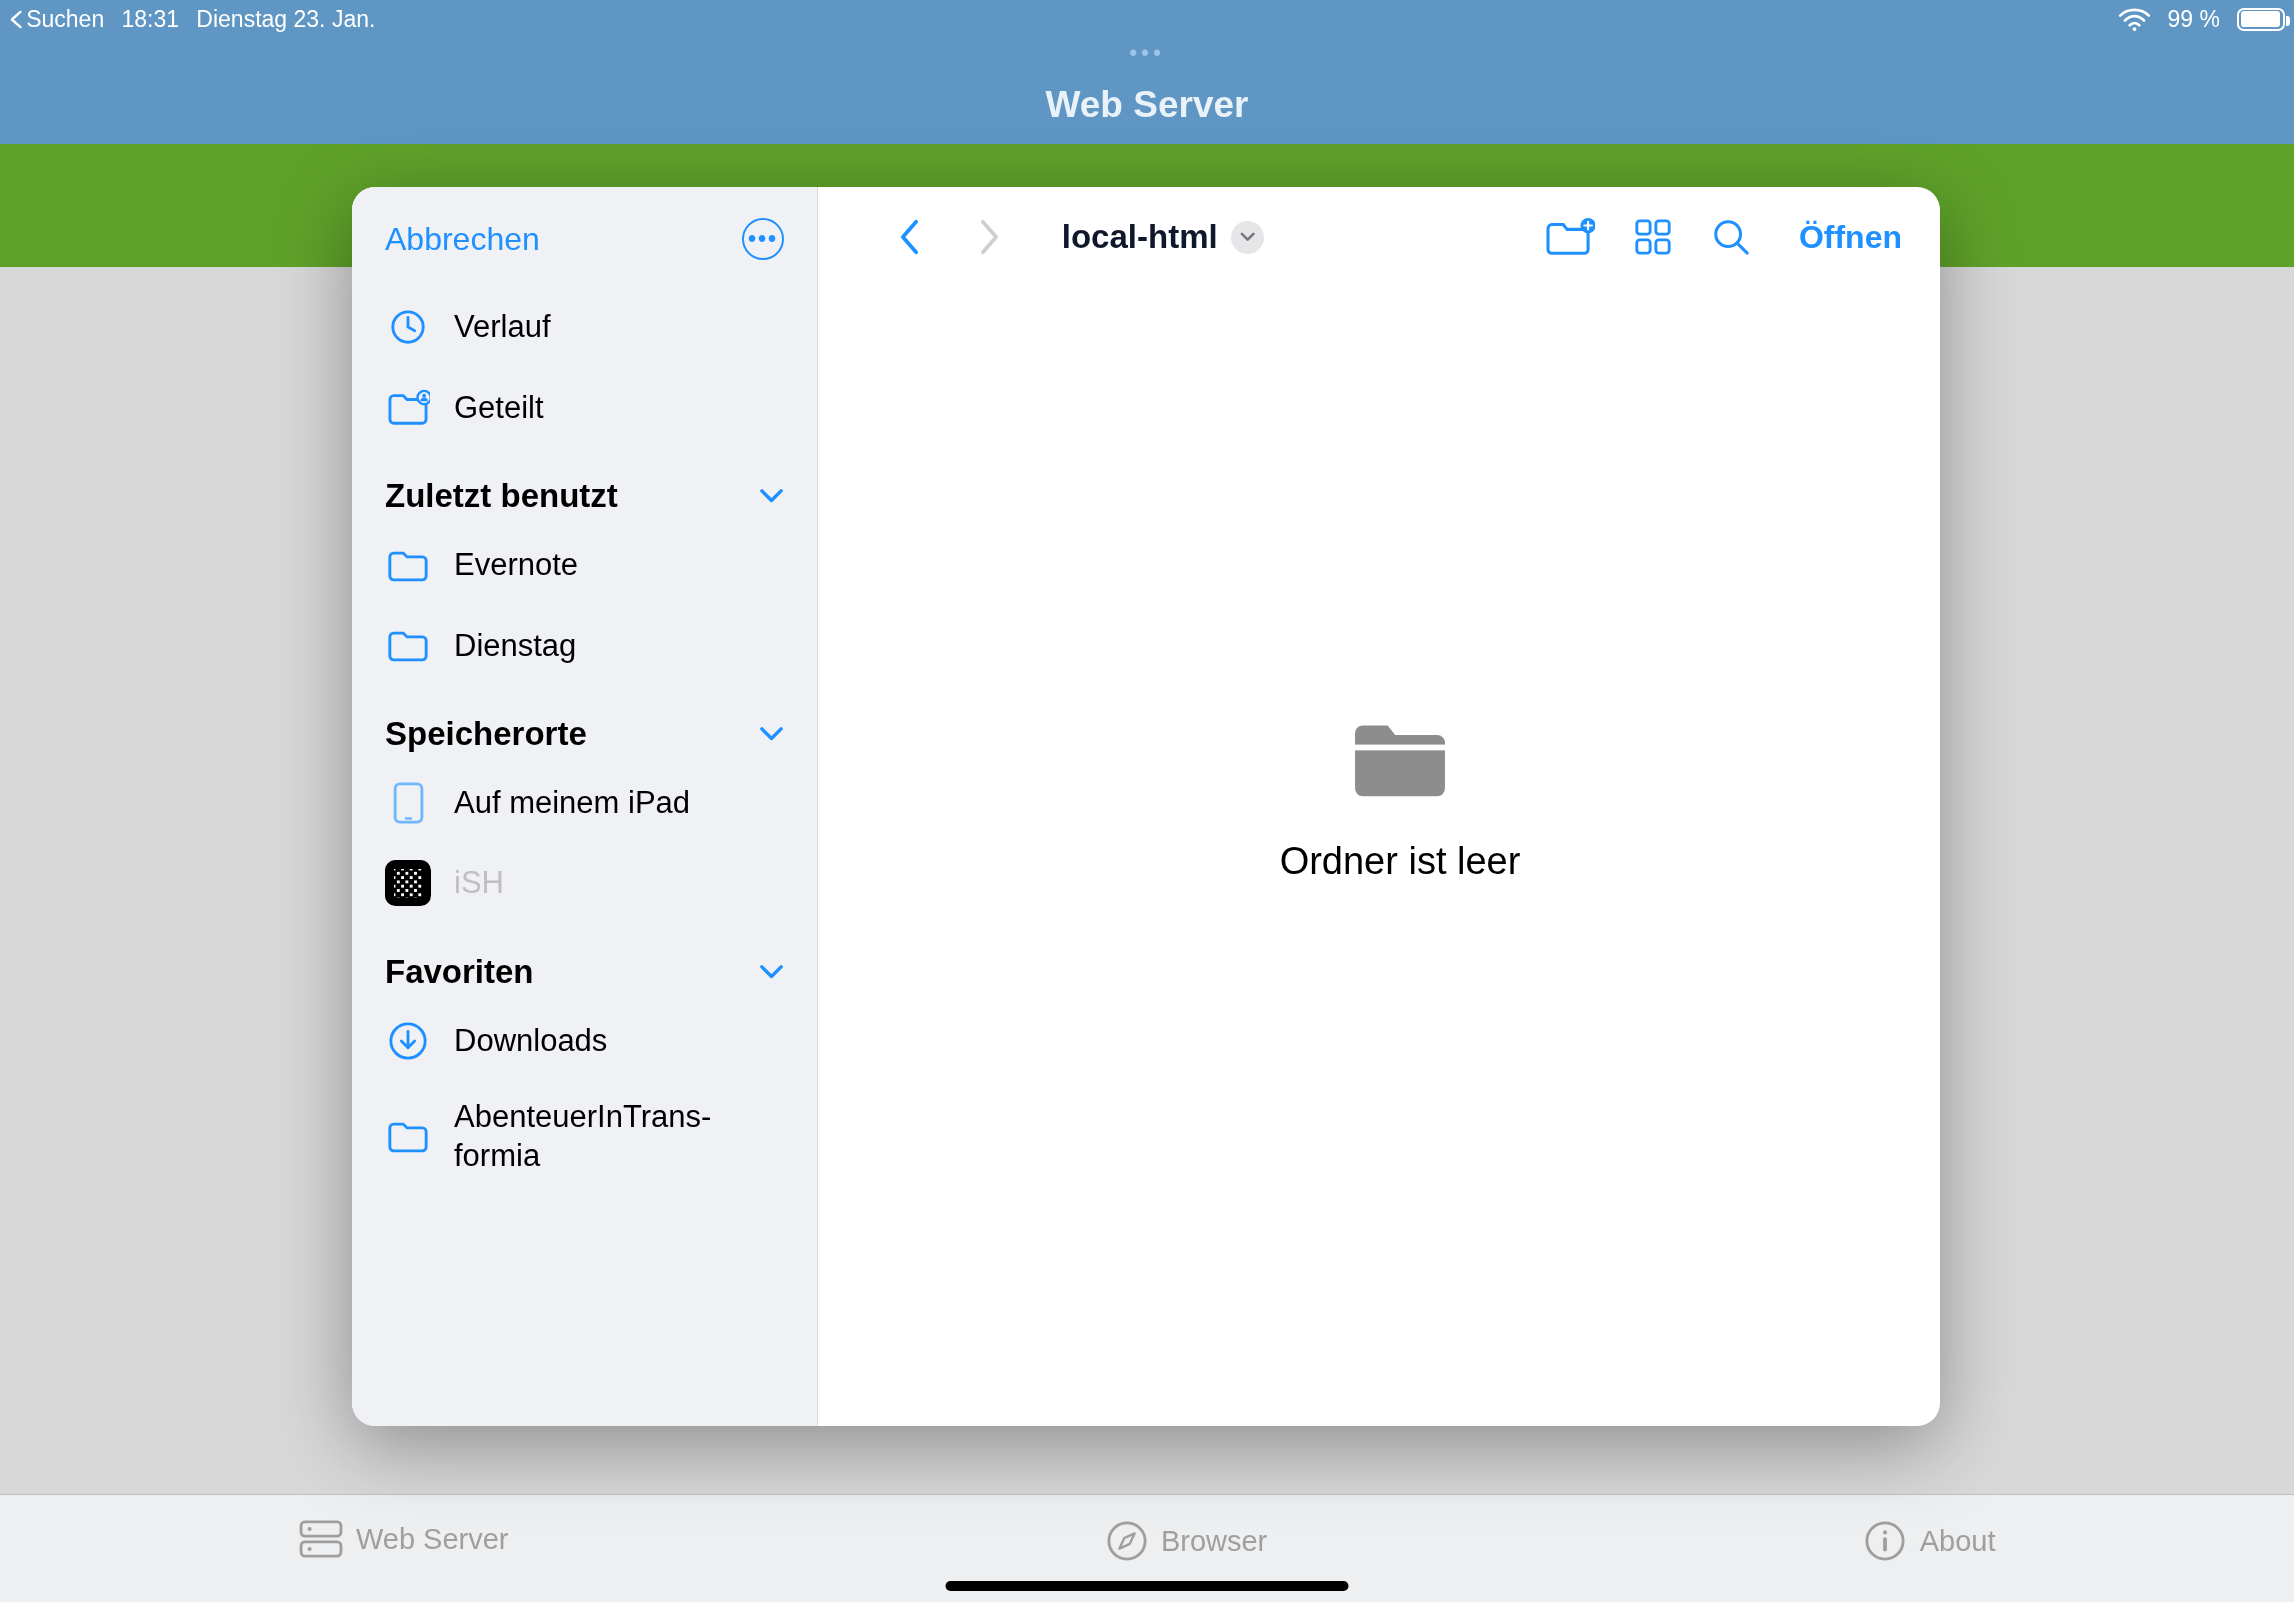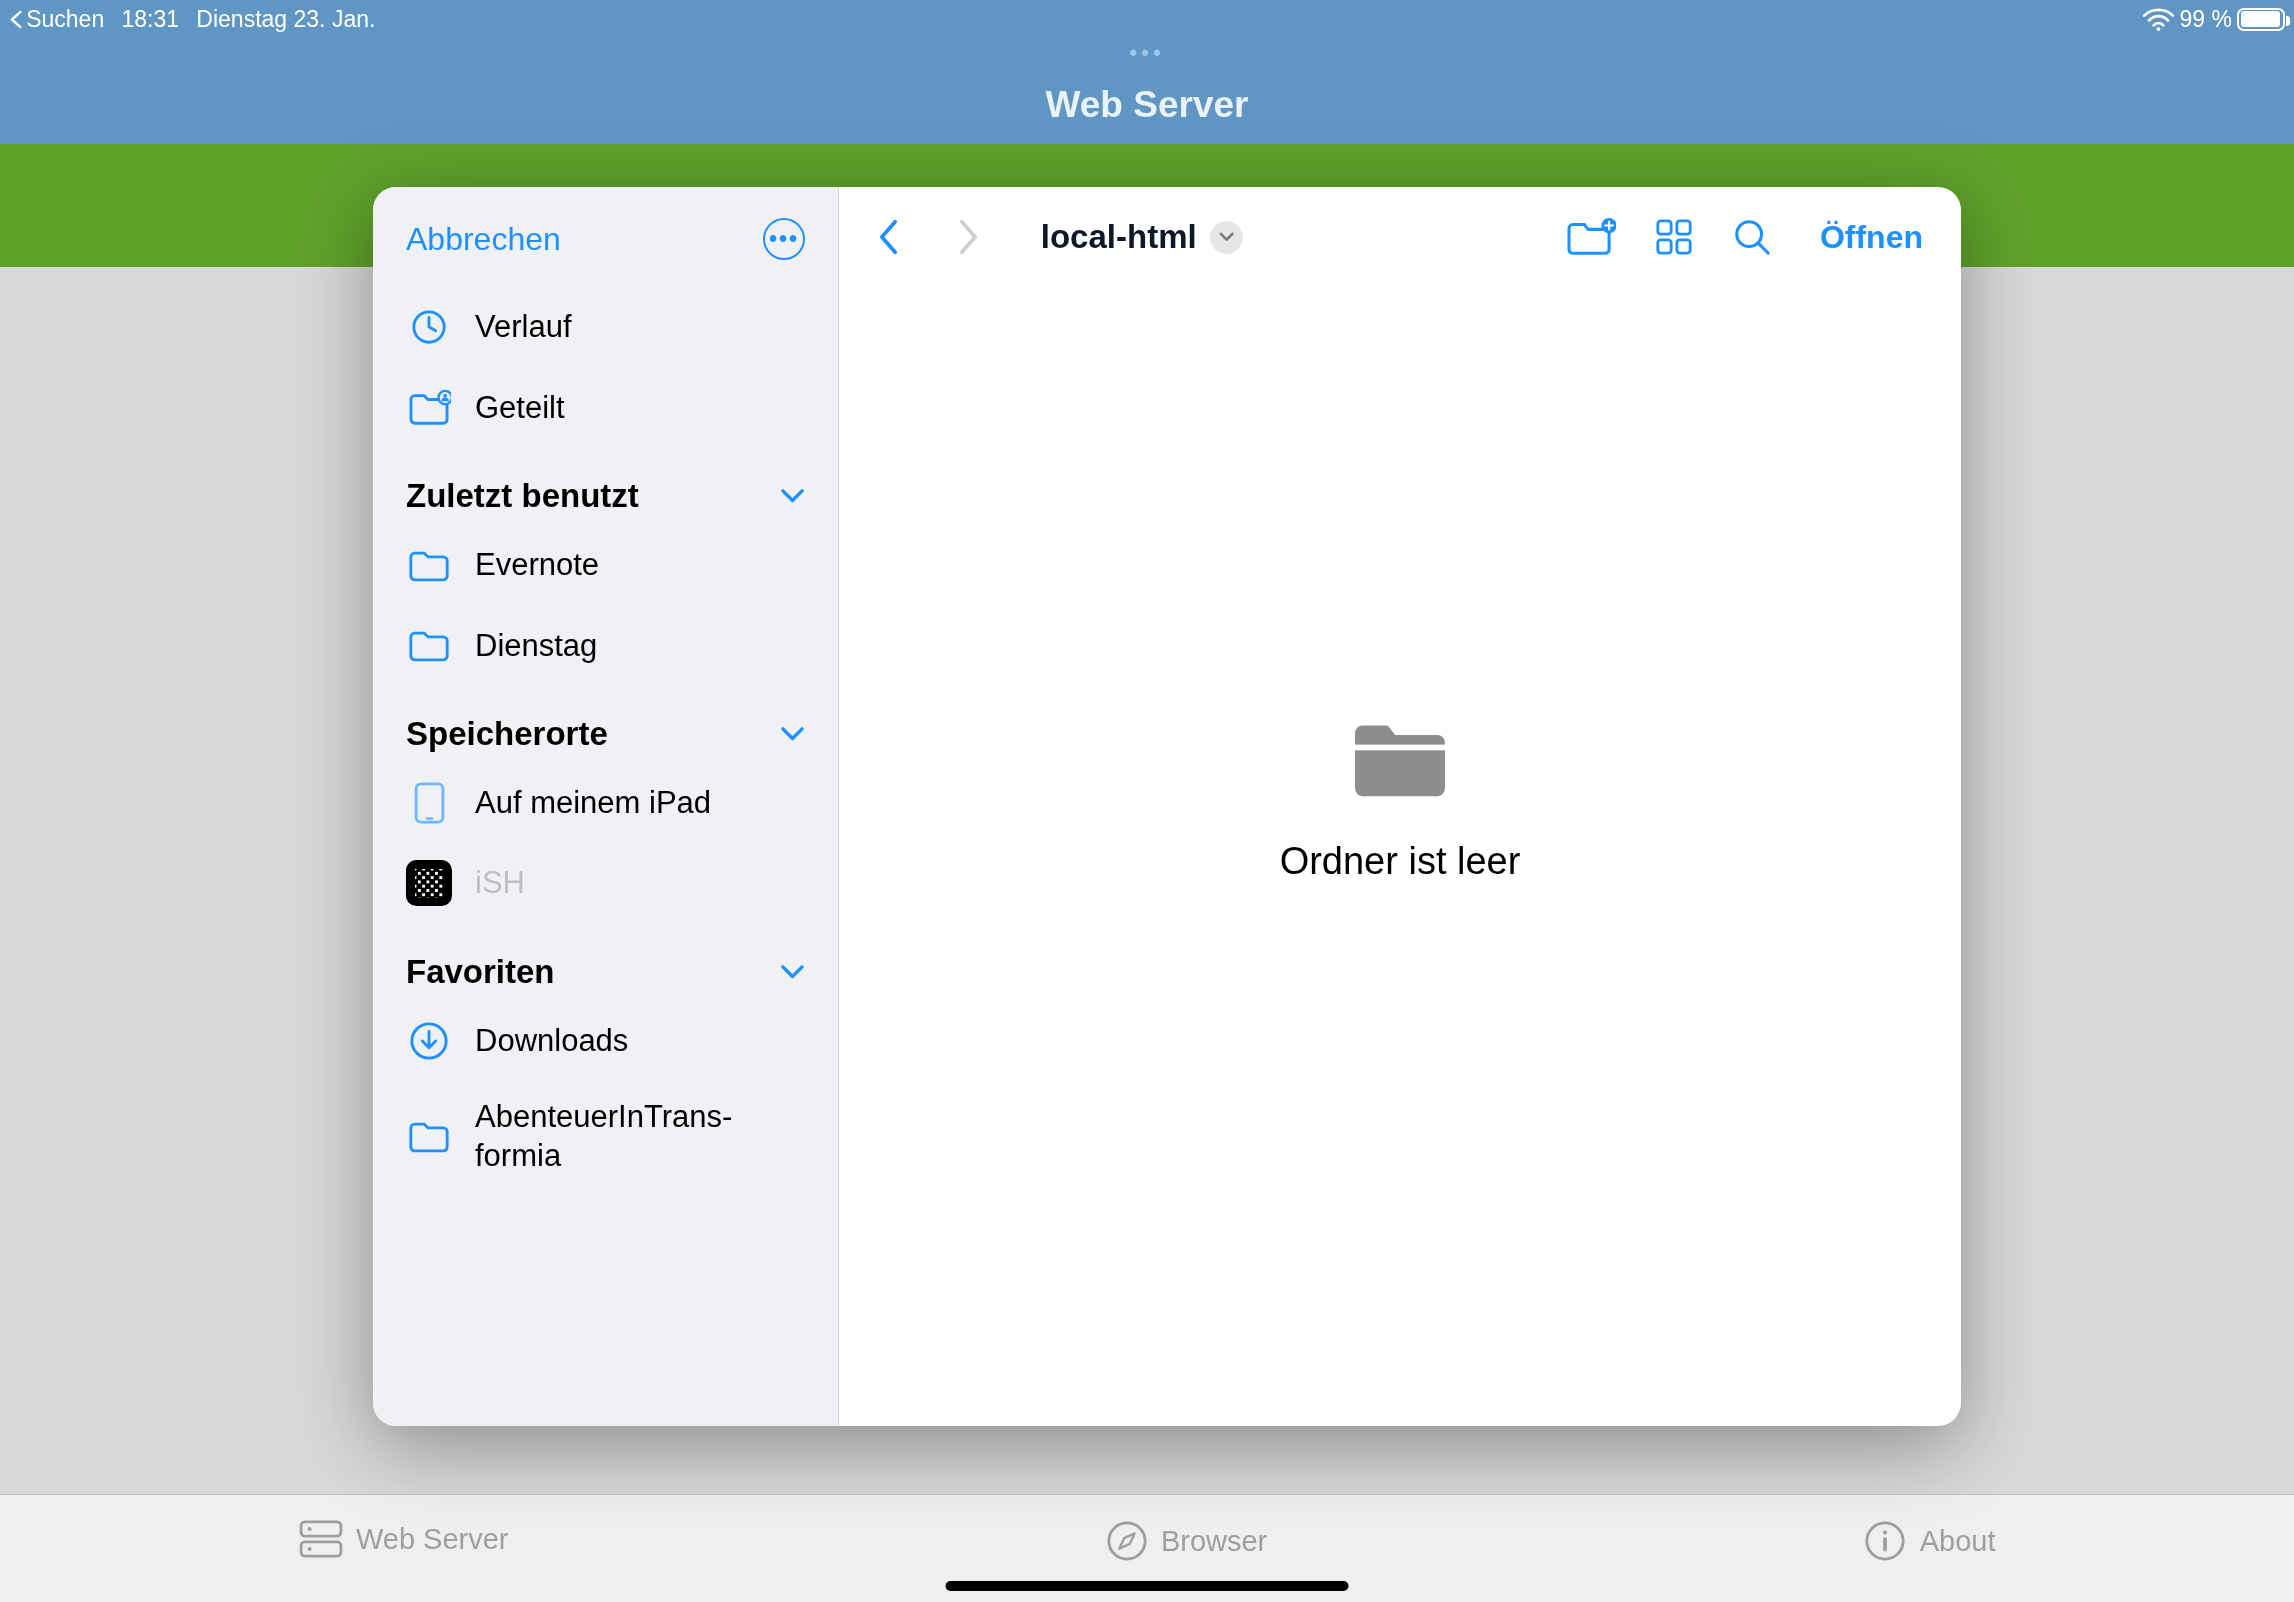--- a/index.html
+++ b/index.html
@@ -7,21 +7,21 @@
   body { background: #d8d8d8; position: relative; }
 
   
   .status-bar {
     position: absolute; top: 0; left: 0; right: 0; height: 38px;
     background: #5f96c3; color: #fff; display: flex; align-items:center;
     font-size: 23px; font-weight: 500; padding: 0 9px;
   }
   .status-left { display:flex; align-items:center; gap: 17.3px; }
   .status-back-app { display:flex; align-items:center; gap:3.8px; }
-  .status-right { margin-left:auto; display:flex; align-items:center; gap:5px; }
+  .status-right { margin-left:auto; display:flex; align-items:center; gap:17px; }
   .battery-shell {
     width: 48px; height: 23px; border: 2.4px solid #fff; border-radius: 6.7px;
     position: relative; display:flex; align-items:center; padding:1.9px;
   }
   .battery-shell::after {
     content:""; position:absolute; right:-6.7px; top:6.7px; width:3.8px; height:9.6px;
     background:#fff; border-radius: 0 2.9px 2.9px 0;
   }
   .battery-fill { background:#fff; height:100%; width:96%; border-radius:2.9px; }
 
@@ -48,24 +48,24 @@
   }
   .bottom-item { display:flex; align-items:center; gap:13.4px; color:#9f9f9f;
     font-size:29px; font-weight:400; }
   .home-indicator {
     position:absolute; bottom:11.5px; left:50%; transform:translateX(-50%);
     width:403px; height:9.6px; background:#000; border-radius:9.6px;
   }
 
   
   .picker {
-    position:absolute; left:373px; top:187px; width:1588px; height:1239px;
+    position:absolute; left:352px; top:187px; width:1588px; height:1239px;
     background:#fff; border-radius:23px;
     box-shadow: 0 19px 77px rgba(0,0,0,.35);
-    display:flex; overflow:hidden;
+    display:flex; overflow:hidden;gap:42px;
   }
   .picker-sidebar {
     width:466px; flex:none; background:#f0f1f5; border-right:1px solid #d9d9dd;
     padding: 31px 0 19px 0;
   }
   .sidebar-top {
     display:flex; align-items:center; justify-content:space-between;
     padding: 0 33px 27px 33px;
   }
   .cancel-link { color:#1e90ff; font-size:32px; font-weight:400; }

